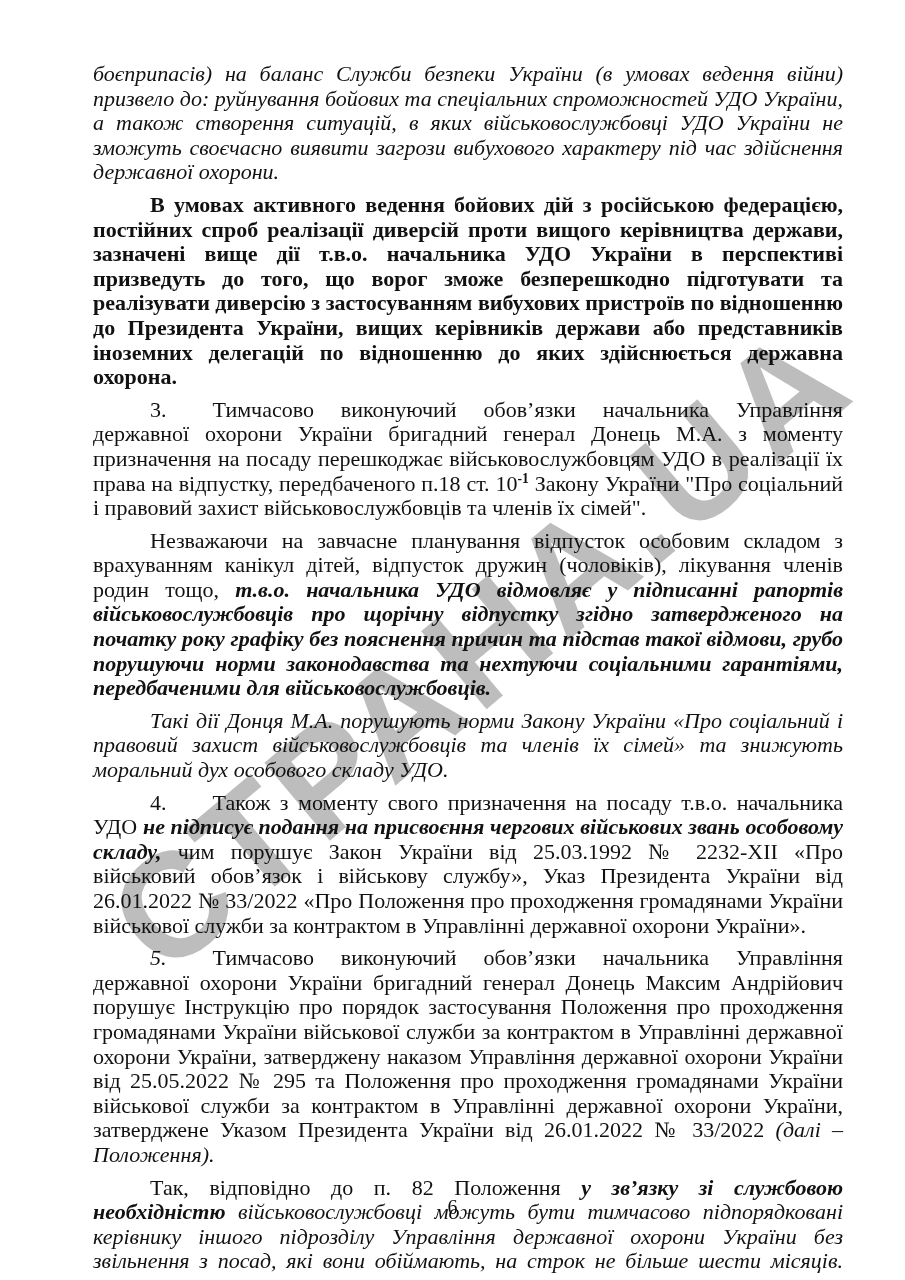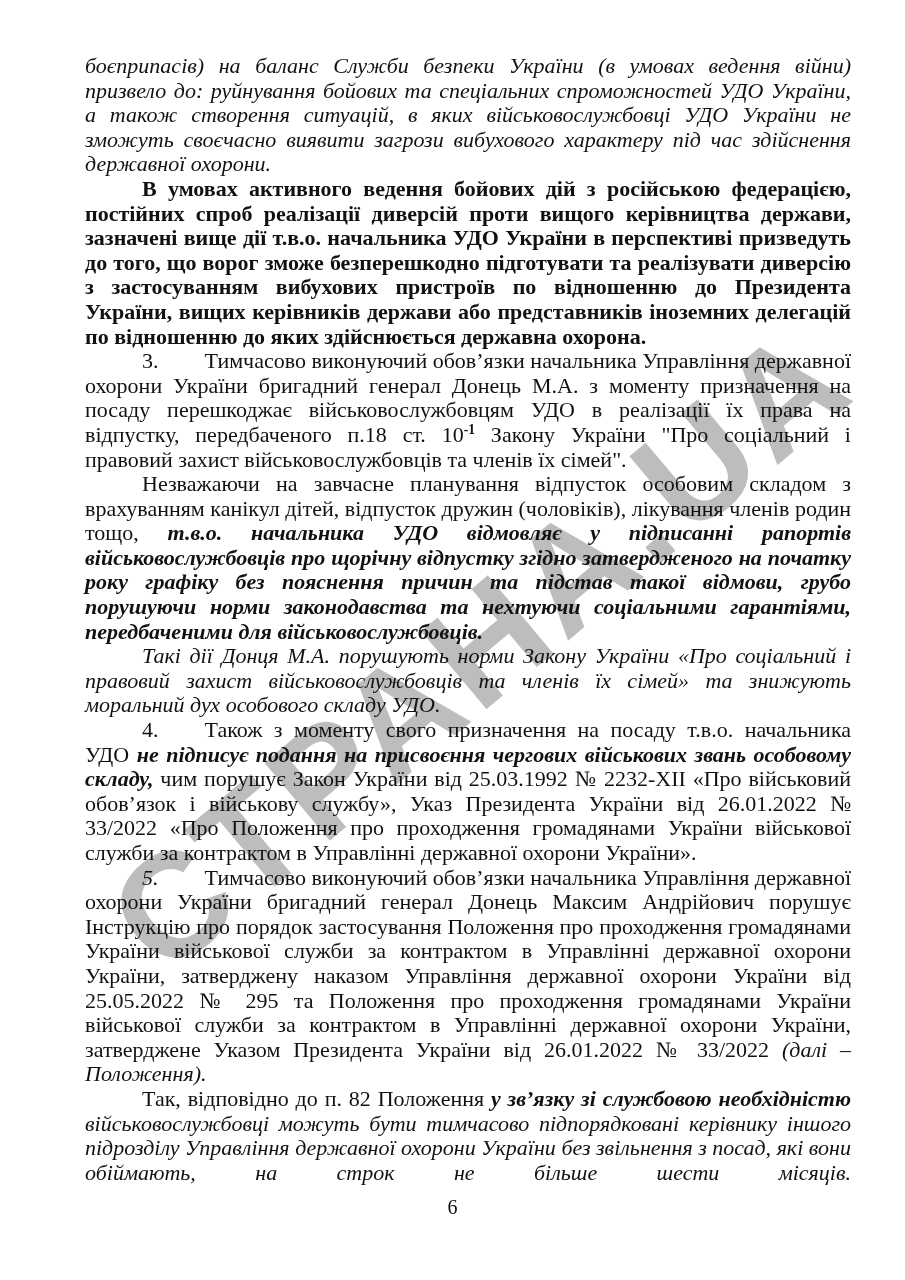--- a/index.html
+++ b/index.html
@@ -38,21 +38,21 @@
     position: absolute;
     left: 85px;
     top: 54px;
     width: 766px;
     z-index: 1;
     font-size: 22px;
     line-height: 24.6px;
     text-align: justify;
   }
   .para {
-    margin: 0;
+    margin: 8px;
     text-indent: 57px;
   }
   .para.noindent {
     text-indent: 0;
   }
   .para.justify-last {
     text-align-last: justify;
   }
   .run-regular { }
   .run-italic { font-style: italic; }

